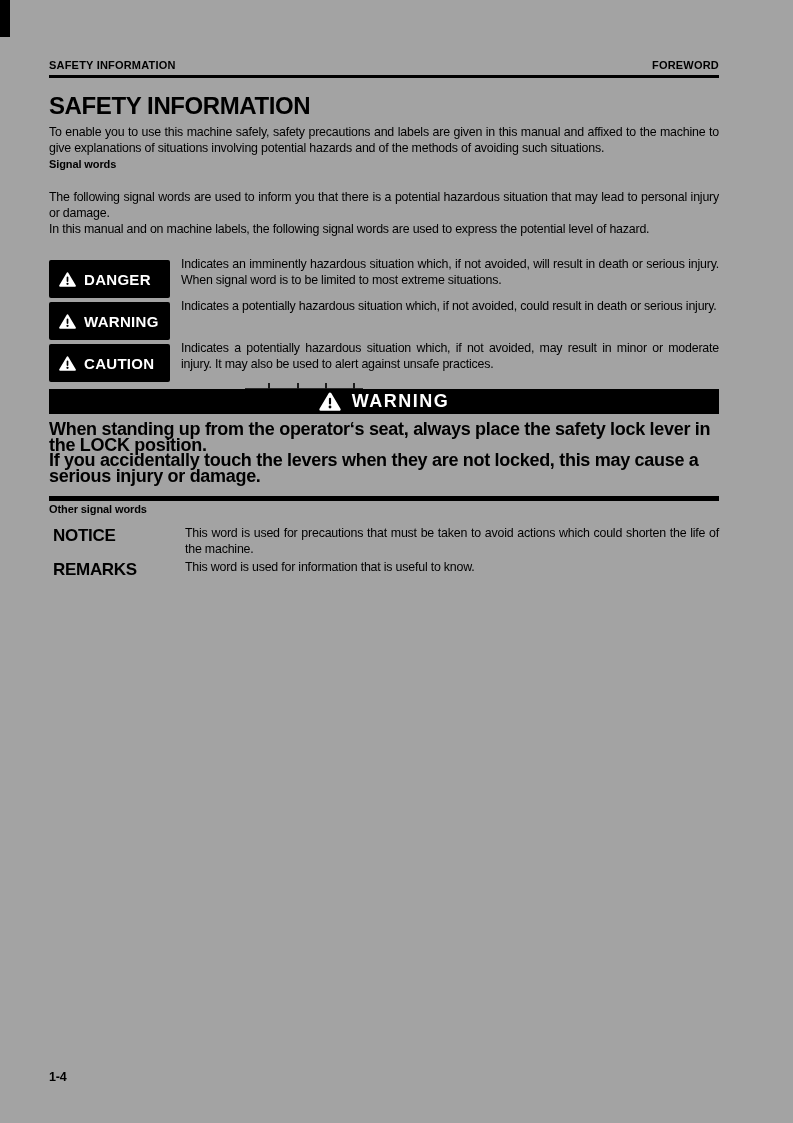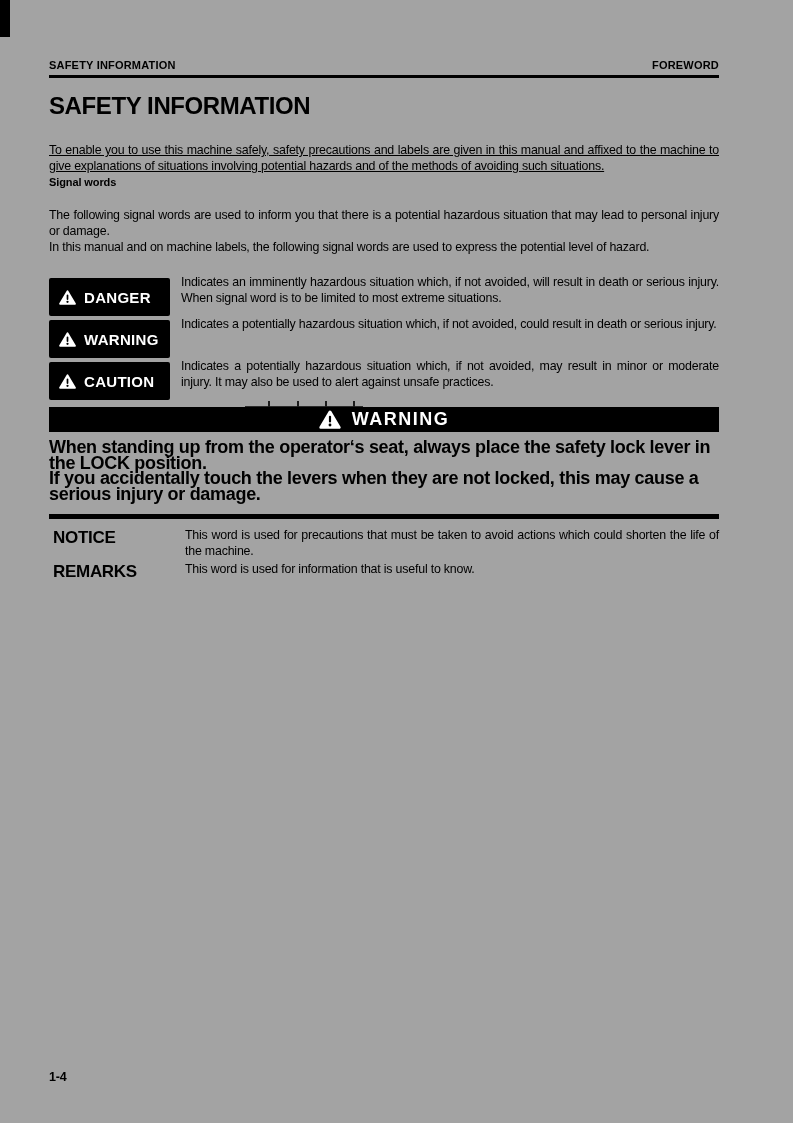--- a/index.html
+++ b/index.html
@@ -21,21 +21,21 @@
   }
   .header-rule { height:3px; background:#000; margin-top:3px; }
 
   h1.page-title {
     margin:16px 0 0 0; font-size:24px; line-height:24px;
     font-weight:bold; letter-spacing:-0.4px;
   }
 
   .body { font-size:12.4px; line-height:16px; letter-spacing:-0.2px; margin:0; }
   .just { text-align:justify; }
-  .intro-paragraph { margin-top:24px;text-decoration:underline; }
+  .intro-paragraph { margin-top:6px; }
 
   h2.sec-heading { margin:0; font-size:11px; line-height:16px; font-weight:bold; letter-spacing:-0.1px; }
   .signal-heading { margin-top:16px; }
   .signal-intro { margin-top:17px; }
 
   .sig-rows { margin-top:19px; }
   .sig-row { display:flex; align-items:flex-start; min-height:32px; }
   .badge-col { width:132px; flex:0 0 auto; }
   .badge {
     width:121px; height:38px; margin-top:4px;
@@ -166,20 +166,21 @@
       </div>
     </div>
 
     <div class="message">
       <div>When standing up from the operator‘s seat, always place the safety lock lever in the LOCK position.</div>
       <div>If you accidentally touch the levers when they are not locked, this may cause a serious injury or damage.</div>
     </div>
 
     <div class="thick-rule"></div>
 
+    <h2 class="sec-heading other-heading">Other signal words</h2>
 
 
     <div class="other-rows">
       <div class="other-row">
         <div class="other-label">NOTICE</div>
         <div class="body just other-text">This word is used for precautions that must be taken to avoid actions which could shorten the life of the machine.</div>
       </div>
       <div class="other-row">
         <div class="other-label">REMARKS</div>
         <div class="body other-text">This word is used for information that is useful to know.</div>

